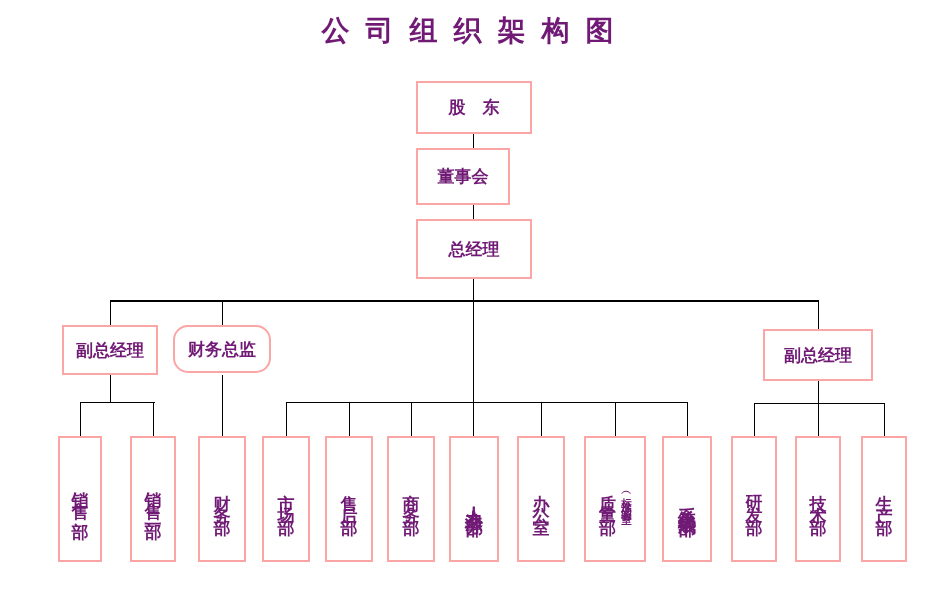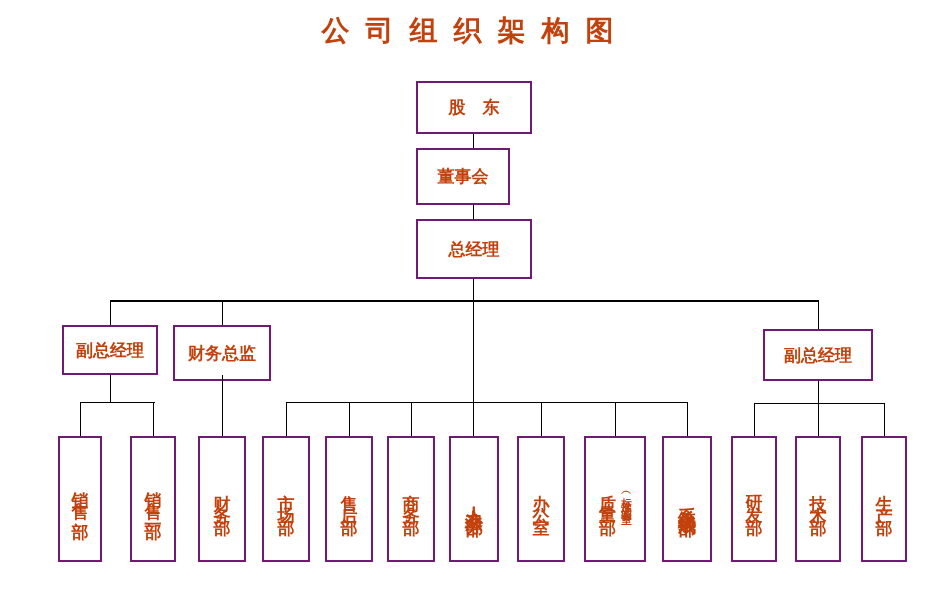--- a/index.html
+++ b/index.html
@@ -1,27 +1,27 @@
 <!DOCTYPE html>
 <html><head>
 <meta charset="utf-8">
 <style>
   html,body { margin:0; padding:0; background:#fff; }
   .canvas {
     position:relative; width:935px; height:595px; background:#ffffff;
-    font-family:"Liberation Sans", sans-serif; color:#c2410c; overflow:hidden;
+    font-family:"Liberation Sans", sans-serif; color:#701a75; overflow:hidden;
   }
   .chart-title {
     position:absolute; top:12px; left:0; width:100%;
     text-align:center; font-size:28px; font-weight:bold;
     letter-spacing:16px; padding-left:16px; box-sizing:border-box;
     white-space:nowrap;
   }
   .box {
-    position:absolute; border:2px solid #701a75; background:#fff;
+    position:absolute; border:2px solid #fca5a5; background:#fff;
     display:flex; align-items:center; justify-content:center;
     font-size:17px; font-weight:bold; box-sizing:border-box;
     text-align:center; white-space:nowrap;
   }
   .vtext { writing-mode:vertical-rl; }
   .v3 { letter-spacing:12px; }
   .v4 { letter-spacing:10px; }
   .v5 { font-size:18px; letter-spacing:3px; }
   .qnote { font-size:10.5px; letter-spacing:3px; font-weight:bold; }
   .quality-box { gap:1px; }
@@ -42,21 +42,21 @@
   <div class="box" style="left:416px; top:148px; width:94px; height:57px;">
     <span>董事会</span>
   </div>
   <div class="box" style="left:416px; top:219px; width:116px; height:60px;">
     <span>总经理</span>
   </div>
 
   <div class="box" style="left:62px; top:325px; width:96px; height:50px;">
     <span>副总经理</span>
   </div>
-  <div class="box" style="left:173px; top:325px; width:98px; height:56px;">
+  <div class="box" style="left:173px; top:325px; width:98px; height:48px;border-radius:15px;">
     <span>财务总监</span>
   </div>
   <div class="box" style="left:763px; top:329px; width:110px; height:52px;">
     <span>副总经理</span>
   </div>
 
   <div class="box" style="left:58px; top:436px; width:44px; height:126px;">
     <span class="vtext v4">销售一部</span>
   </div>
   <div class="box" style="left:130px; top:436px; width:46px; height:126px;">

